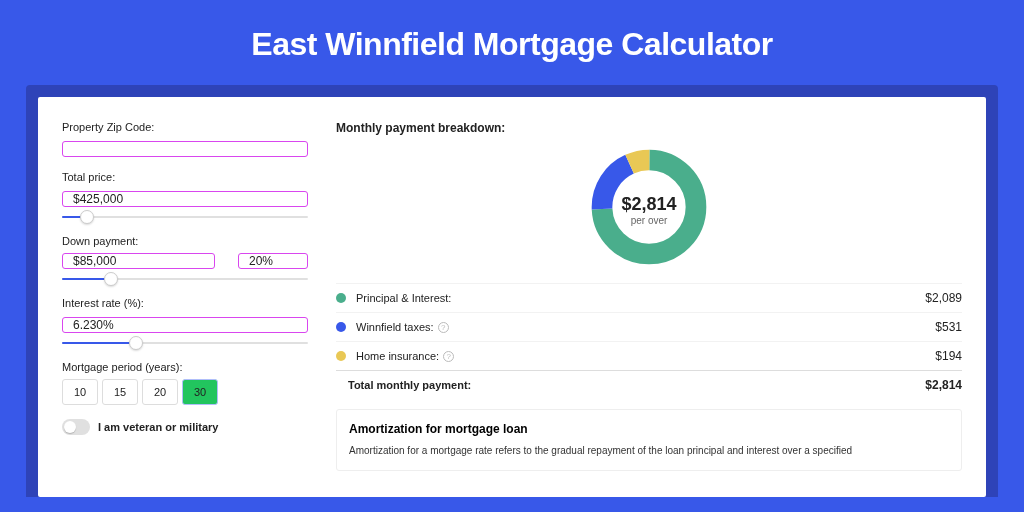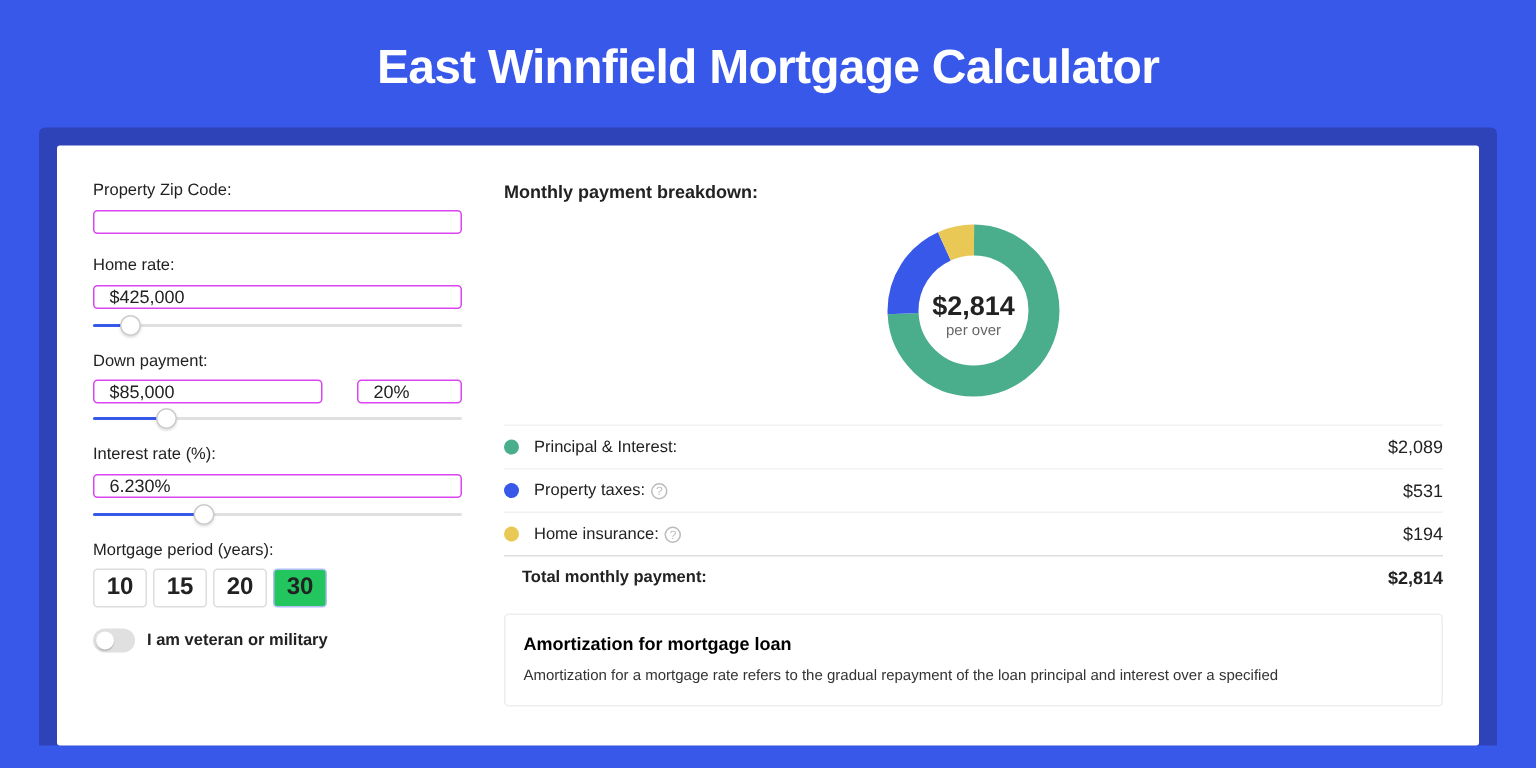--- a/index.html
+++ b/index.html
@@ -83,26 +83,25 @@
     margin-left: -7px;
     box-shadow: 0 1px 2px rgba(0,0,0,0.15);
   }
   .row { display: flex; gap: 23px; }
   .row .input.sm { width: 70px; }
   .periods { display: flex; gap: 0; }
   .period-btn {
     width: 36px; height: 26px;
     border: 1px solid #ddd;
     background: #fff;
-    font-size: 16px;
+    font-size: 11px;
     color: #222;
     cursor: pointer;
     margin-right: 4px;
     border-radius: 3px;
-    font-weight: bold;
   }
   .period-btn.active {
     background: #22c55e;
     border-color: #b0befa;
   }
   .toggle-row {
     display: flex;
     align-items: center;
     gap: 8px;
     margin-top: 14px;
@@ -187,21 +186,21 @@
 
       <div class="left">
 
         <div class="field">
           <div class="label">Property Zip Code:</div>
           <input class="input" value="" style="">
         </div>
         <div style="height:10px"></div>
 
         <div class="field">
-          <div class="label">Home rate:</div>
+          <div class="label">Total price:</div>
           <input class="input" value="$425,000" style="">
         </div>
         <div class="slider">
           <div class="fill" style="width:10%"></div>
           <div class="thumb" style="left:10%"></div>
         </div>
 
         <div class="field">
           <div class="label">Down payment:</div>
           <div class="row">
@@ -255,21 +254,21 @@
         </div>
 
         <div class="brow">
           <span class="dot g"></span>
           <span class="bname">Principal &amp; Interest:</span>
           <span class="bval">$2,089</span>
         </div>
         <div class="brow">
           <span class="dot b"></span>
           <span class="bname">
-            <span>Property taxes:</span>
+            <span>Winnfield taxes:</span>
             <span class="info-icon">?</span>
           </span>
           <span class="bval">$531</span>
         </div>
         <div class="brow">
           <span class="dot y"></span>
           <span class="bname">
             <span>Home insurance:</span>
             <span class="info-icon">?</span>
           </span>

